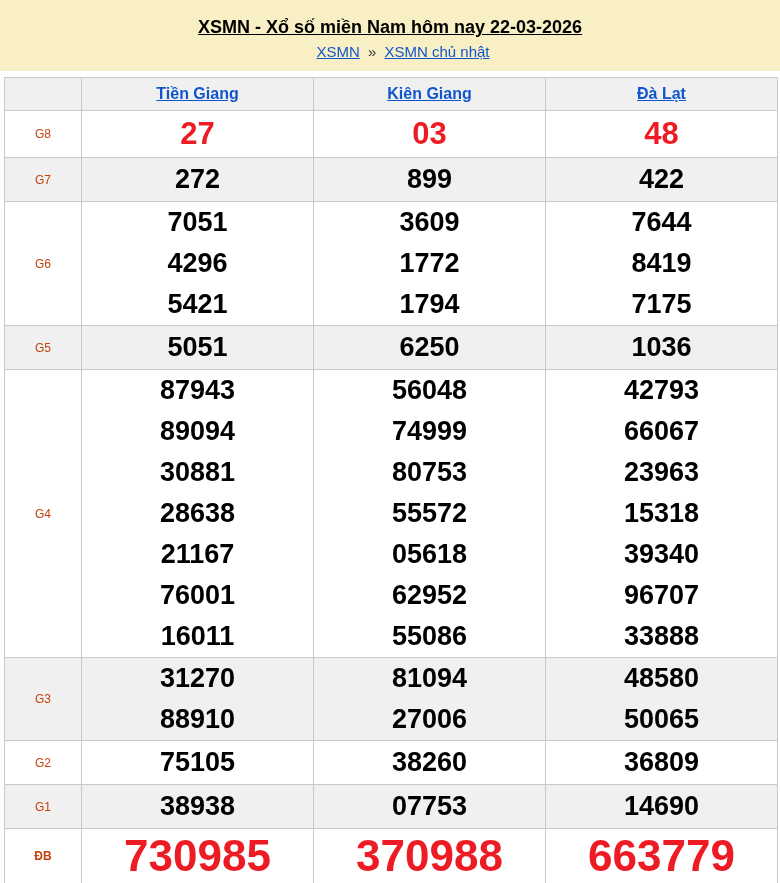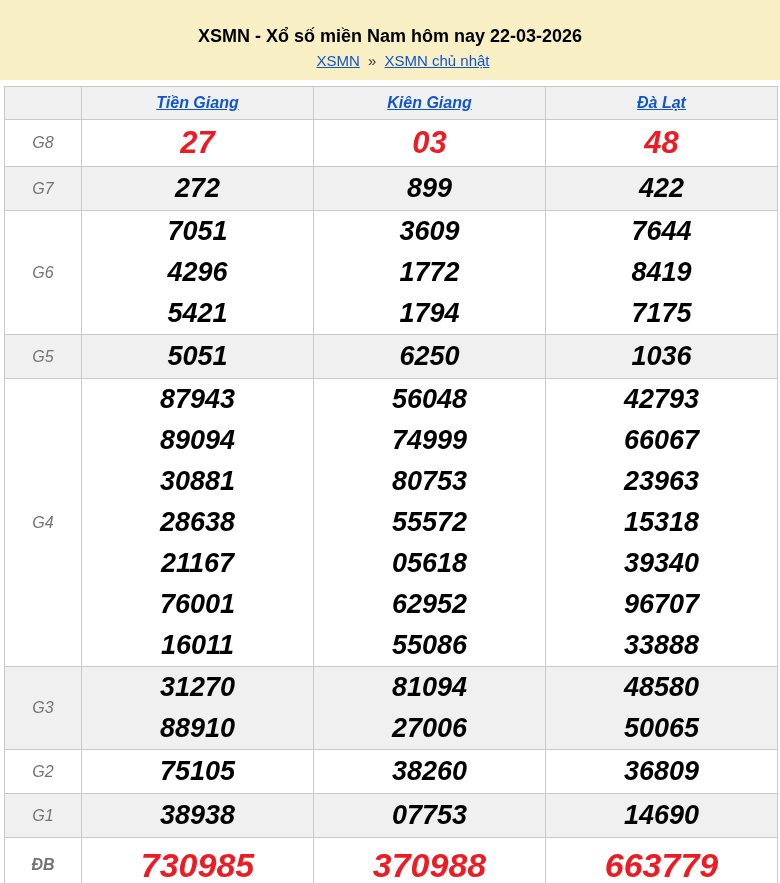--- a/index.html
+++ b/index.html
@@ -8,69 +8,69 @@
     overflow: hidden;
     background: #ffffff;
     font-family: "Liberation Sans", "DejaVu Sans", sans-serif;
   }
   .banner {
     background: #F8F0C4;
     text-align: center;
     padding: 10px 0 11px;
   }
   .banner h1 {
-    margin: 16px 0 5px;
+    margin: 7px 0 5px;
     font-size: 18px;
     font-weight: bold;
     color: #000;
+    text-decoration: underline;
   }
   .breadcrumb { font-size: 15px; color: #222; margin-left: 26px; }
   .breadcrumb a {
     color: #1155CC;
     text-decoration: underline;
     cursor: pointer;
   }
   .breadcrumb .sep { margin: 0 4px; color: #333; }
 
   table.results {
     border-collapse: collapse;
     table-layout: fixed;
     width: 773px;
     margin: 6px 3px 0 4px;
-    font-style: italic;
   }
   table.results th, table.results td {
     border: 1px solid #C9C9C9;
     text-align: center;
     vertical-align: middle;
     padding: 0;
   }
   thead tr { background: #F0F0F0; height: 33px; }
   thead a {
     color: #1155CC;
     font-weight: bold;
     font-size: 16px;
     text-decoration: underline;
     cursor: pointer;
   }
-  td.prize-label { font-size: 16px; color: #737373; }
+  td.prize-label { font-size: 12px; color: #c2410c; }
   .num {
     font-weight: bold;
     font-size: 27px;
     color: #000;
     line-height: 41px;
     white-space: nowrap;
   }
   tr.shaded { background: #F0F0F0; }
   tr.style-red .num { color: #ED1C24; }
   tr.row-g8 { height: 46px; }
   tr.row-g8 .num { font-size: 31px; line-height: 46px; }
   tr.row-g7, tr.row-g5, tr.row-g2, tr.row-g1 { height: 44px; }
   tr.row-db { height: 54px; padding-left: 36px; }
-  tr.row-db .num { font-size: 34px; line-height: 54px; }
+  tr.row-db .num { font-size: 44px; line-height: 54px; }
   tr.row-db td.prize-label { font-weight: bold; }
 
   .loto-strip {
     position: relative;
     height: 7px;
     margin-left: 0;
     background: #FDF6E3;
     border-left: 3px solid #F5A93F;
     overflow: hidden;
   }

